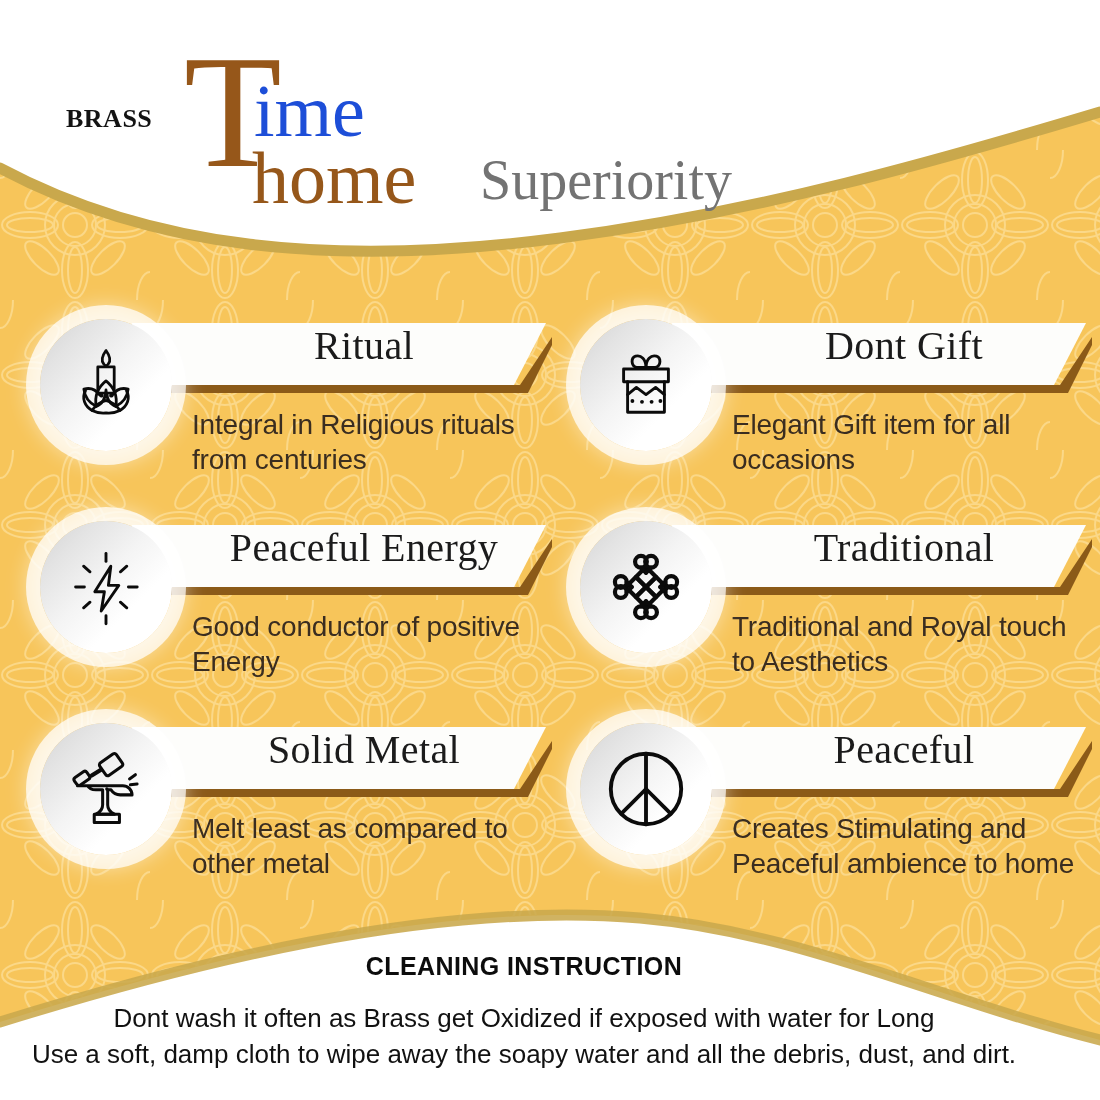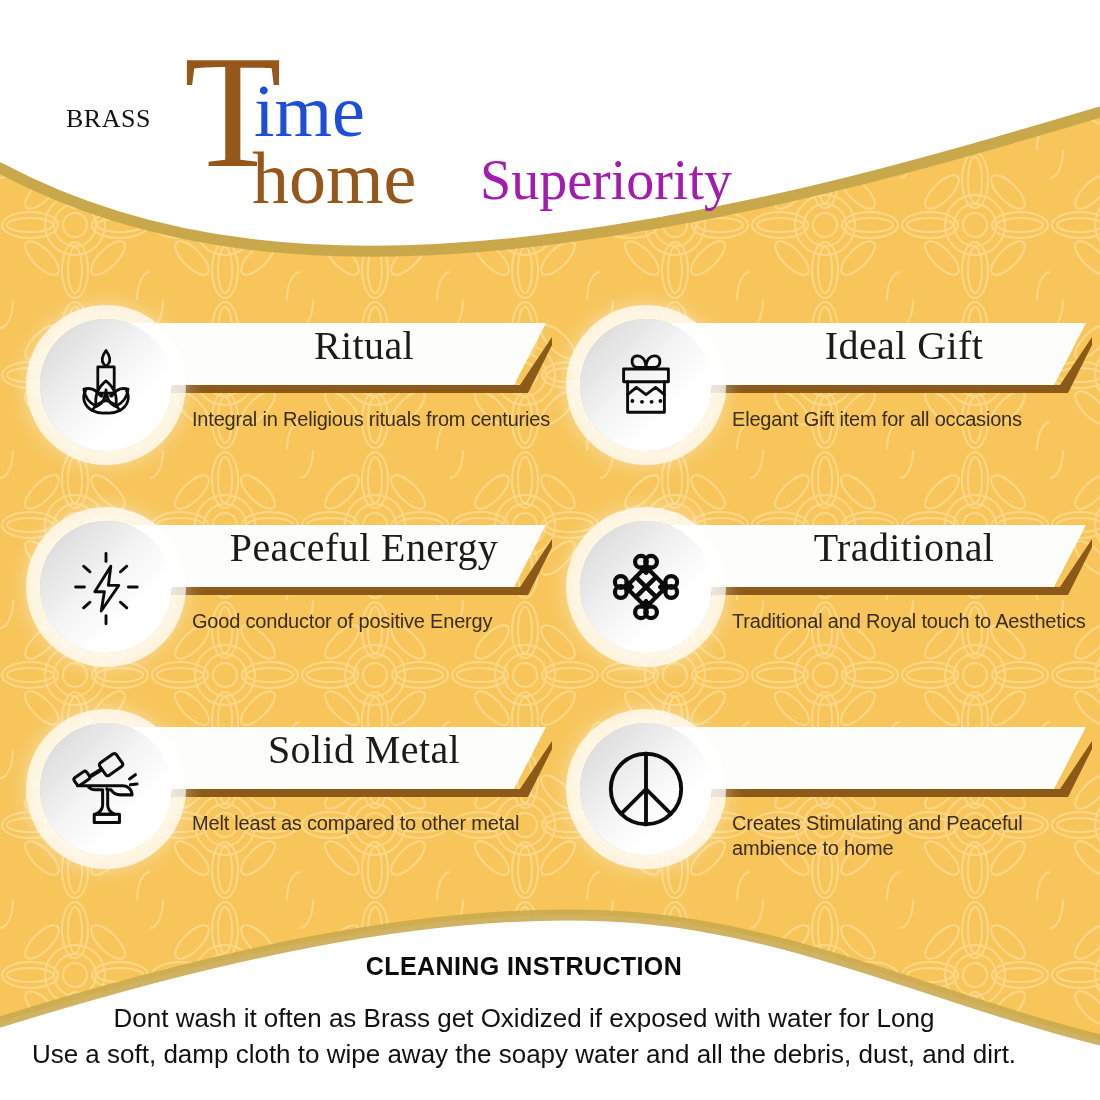--- a/index.html
+++ b/index.html
@@ -47,21 +47,21 @@
     height: 125px;
     font-family: "Liberation Serif", "DejaVu Serif", serif;
     line-height: 1;
   }
 
   .t-brass {
     position: absolute;
     left: 4px;
     top: 52px;
     font-size: 37px;
-    font-weight: normal;
+    font-weight: bold;
     color: #131313;
     letter-spacing: 0.5px;
     font-variant: small-caps;
     text-transform: lowercase;
   }
   .t-brass::first-letter { font-size: 1.0em; }
 
   .t-bigT {
     position: absolute;
     left: 122px;
@@ -87,21 +87,21 @@
     font-size: 74px;
     color: #96571a;
     line-height: 1;
   }
 
   .t-superiority {
     position: absolute;
     left: 418px;
     top: 108px;
     font-size: 56px;
-    color: #a21caf;
+    color: #737373;
     line-height: 1;
   }
 
   
   #features {
     position: absolute;
     left: 0;
     top: 0;
     width: 1100px;
     height: 1100px;
@@ -165,21 +165,21 @@
     letter-spacing: 0.4px;
     padding-left: 60px;
   }
 
   .feature-desc {
     position: absolute;
     left: 160px;
     top: 92px;
     width: 360px;
     font-family: "Liberation Sans", sans-serif;
-    font-size: 20px;
+    font-size: 28px;
     line-height: 1.25;
     color: #3a2d20;
     letter-spacing: -0.2px;
   }
 
   
   #cleaning {
     position: absolute;
     left: 0;
     top: 952px;
@@ -317,21 +317,21 @@
             <circle cx="68" cy="70" r="2.4" fill="#0b0b0b" stroke="none"></circle>
           </svg>
         </span>
       </div>
       <div class="banner-wrap">
         <svg width="420" height="78" viewBox="0 0 420 78">
           <path d="M0,62 L388,62 L420,14 L420,22 L396,70 L6,70 Z" fill="#8B5A18"></path>
           <path d="M0,0 L414,0 L382,62 L0,62 Z" fill="#FDFDFB"></path>
         </svg>
       </div>
-      <div class="banner-title">Ideal Gift</div>
+      <div class="banner-title">Dont Gift</div>
       <div class="feature-desc">Elegant Gift item for all occasions</div>
     </div>
 
     <div class="feature col-left row-2">
       <div class="bubble">
         <span>
           <svg width="80" height="80" viewBox="0 0 100 100" fill="none" stroke="#0b0b0b" stroke-width="3.6" stroke-linecap="round" stroke-linejoin="round">
             <path d="M56 24 L36 56 L48 56 L44 80 L66 48 L53 48 Z"></path>
             <path d="M50 8 v10"></path>
             <path d="M50 86 v10"></path>
@@ -428,20 +428,21 @@
             <path d="M50 50 L78 78"></path>
           </svg>
         </span>
       </div>
       <div class="banner-wrap">
         <svg width="420" height="78" viewBox="0 0 420 78">
           <path d="M0,62 L388,62 L420,14 L420,22 L396,70 L6,70 Z" fill="#8B5A18"></path>
           <path d="M0,0 L414,0 L382,62 L0,62 Z" fill="#FDFDFB"></path>
         </svg>
       </div>
+      <div class="banner-title">Peaceful</div>
       <div class="feature-desc">Creates Stimulating and Peaceful ambience to home</div>
     </div>
 
   </div>
 
   <div id="cleaning">
     <div id="cleaning-heading">CLEANING INSTRUCTION</div>
     <div id="cleaning-lines">
       <div>Dont wash it often as Brass get Oxidized if exposed with water for Long</div>
       <div>Use a soft, damp cloth to wipe away the soapy water and all the debris, dust, and dirt.</div>

